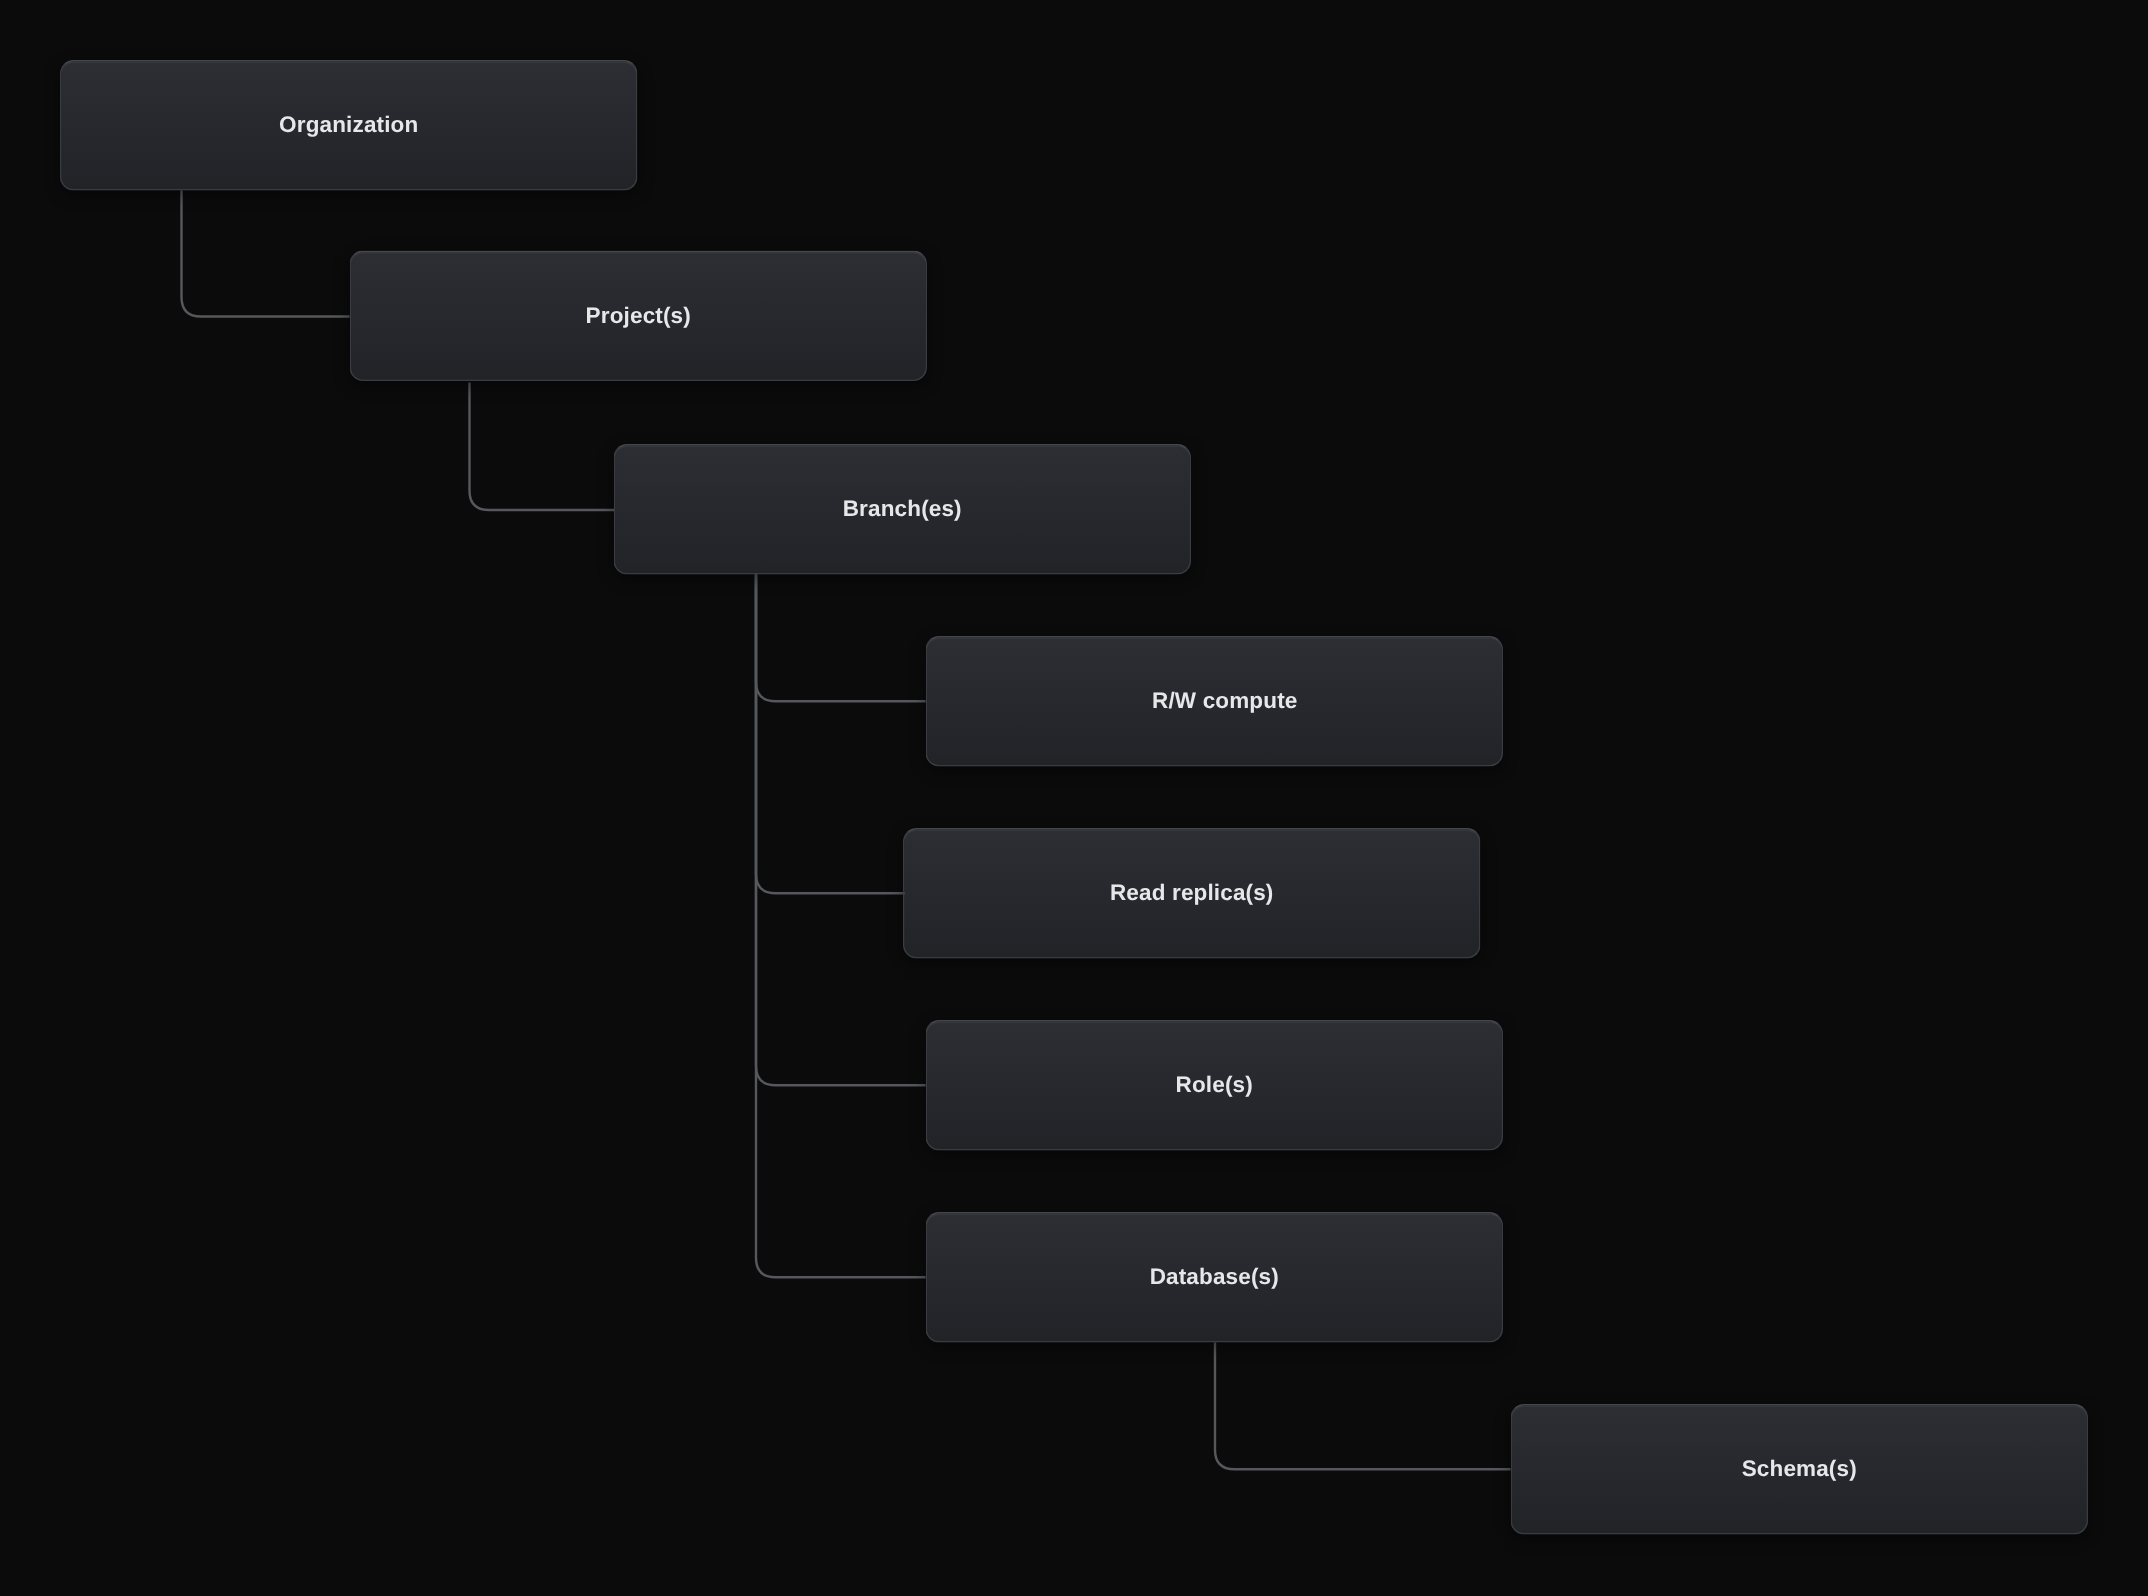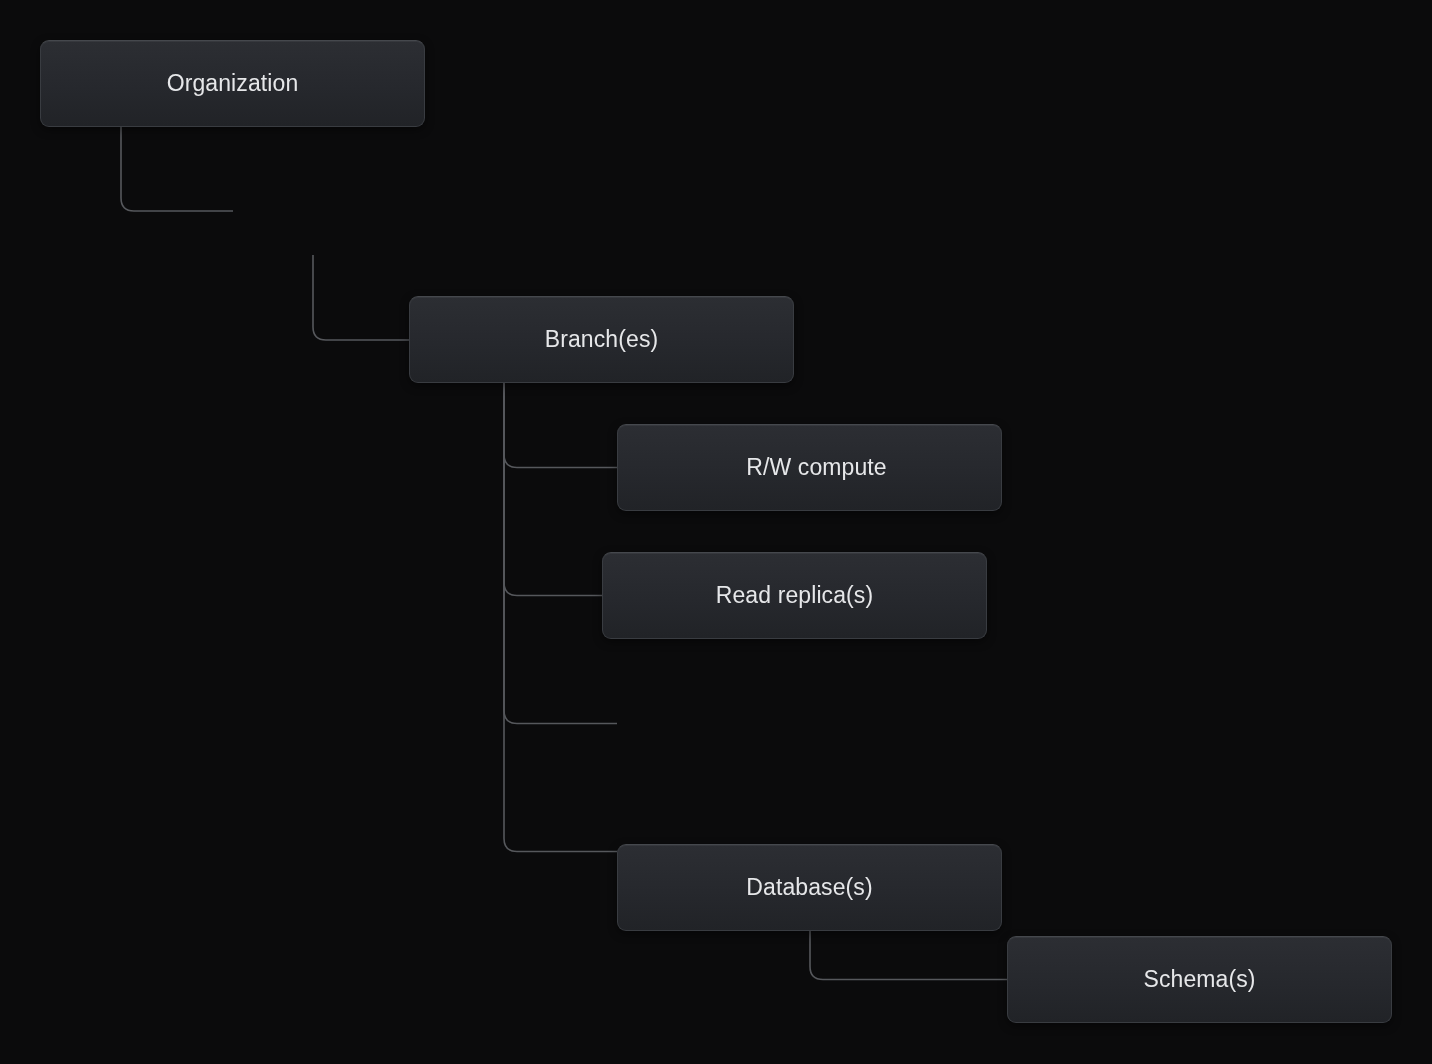--- a/index.html
+++ b/index.html
@@ -40,33 +40,33 @@
     align-items: center;
     justify-content: center;
     background: linear-gradient(180deg, #2c2e33 0%, #26282d 55%, #212327 100%);
     border: 1px solid #393c41;
     border-top-color: #45484d;
     border-radius: 9px;
     box-shadow: 0 3px 10px rgba(0,0,0,0.45), inset 0 1px 0 rgba(255,255,255,0.05);
   }
   .node-label {
     color: #e6e7e9;
-    font-size: 23px;
-    font-weight: 400;
+    font-size: 15px;
+    font-weight: 700;
     letter-spacing: 0.1px;
     white-space: nowrap;
   }
   
   .node--organization  { left:  40px; top:  40px; }
   .node--projects      { left: 233px; top: 167px; }
   .node--branches      { left: 409px; top: 296px; }
   .node--rw-compute    { left: 617px; top: 424px; padding-left: 14px; }
   .node--read-replicas { left: 602px; top: 552px; }
   .node--roles         { left: 617px; top: 680px; }
-  .node--databases     { left: 617px; top: 808px; margin-top: 36px; }
+  .node--databases     { left: 617px; top: 808px; }
   .node--schemas       { left:1007px; top: 936px; }
 </style>
 </head>
 <body>
 
 <div class="canvas">
 
   <svg class="connectors" viewBox="0 0 1432 1064" xmlns="http://www.w3.org/2000/svg">
     <path d="M121 127 V198 Q121 211 134 211 H233"></path>
     <path d="M313 255 V327 Q313 340 326 340 H425"></path>
@@ -74,33 +74,39 @@
     <path d="M504 383 V582.5 Q504 595.5 517 595.5 H617"></path>
     <path d="M504 383 V710.5 Q504 723.5 517 723.5 H617"></path>
     <path d="M504 383 V838.5 Q504 851.5 517 851.5 H617"></path>
     <path d="M810 895 V966.5 Q810 979.5 823 979.5 H1007"></path>
   </svg>
 
   <div class="node node--organization">
     <span class="node-label">Organization</span>
   </div>
 
+  <div class="node node--projects">
+    <span class="node-label">Project(s)</span>
+  </div>
 
   <div class="node node--branches">
     <span class="node-label">Branch(es)</span>
   </div>
 
   <div class="node node--rw-compute">
     <span class="node-label">R/W compute</span>
   </div>
 
   <div class="node node--read-replicas">
     <span class="node-label">Read replica(s)</span>
   </div>
 
+  <div class="node node--roles">
+    <span class="node-label">Role(s)</span>
+  </div>
 
   <div class="node node--databases">
     <span class="node-label">Database(s)</span>
   </div>
 
   <div class="node node--schemas">
     <span class="node-label">Schema(s)</span>
   </div>
 
 </div>

